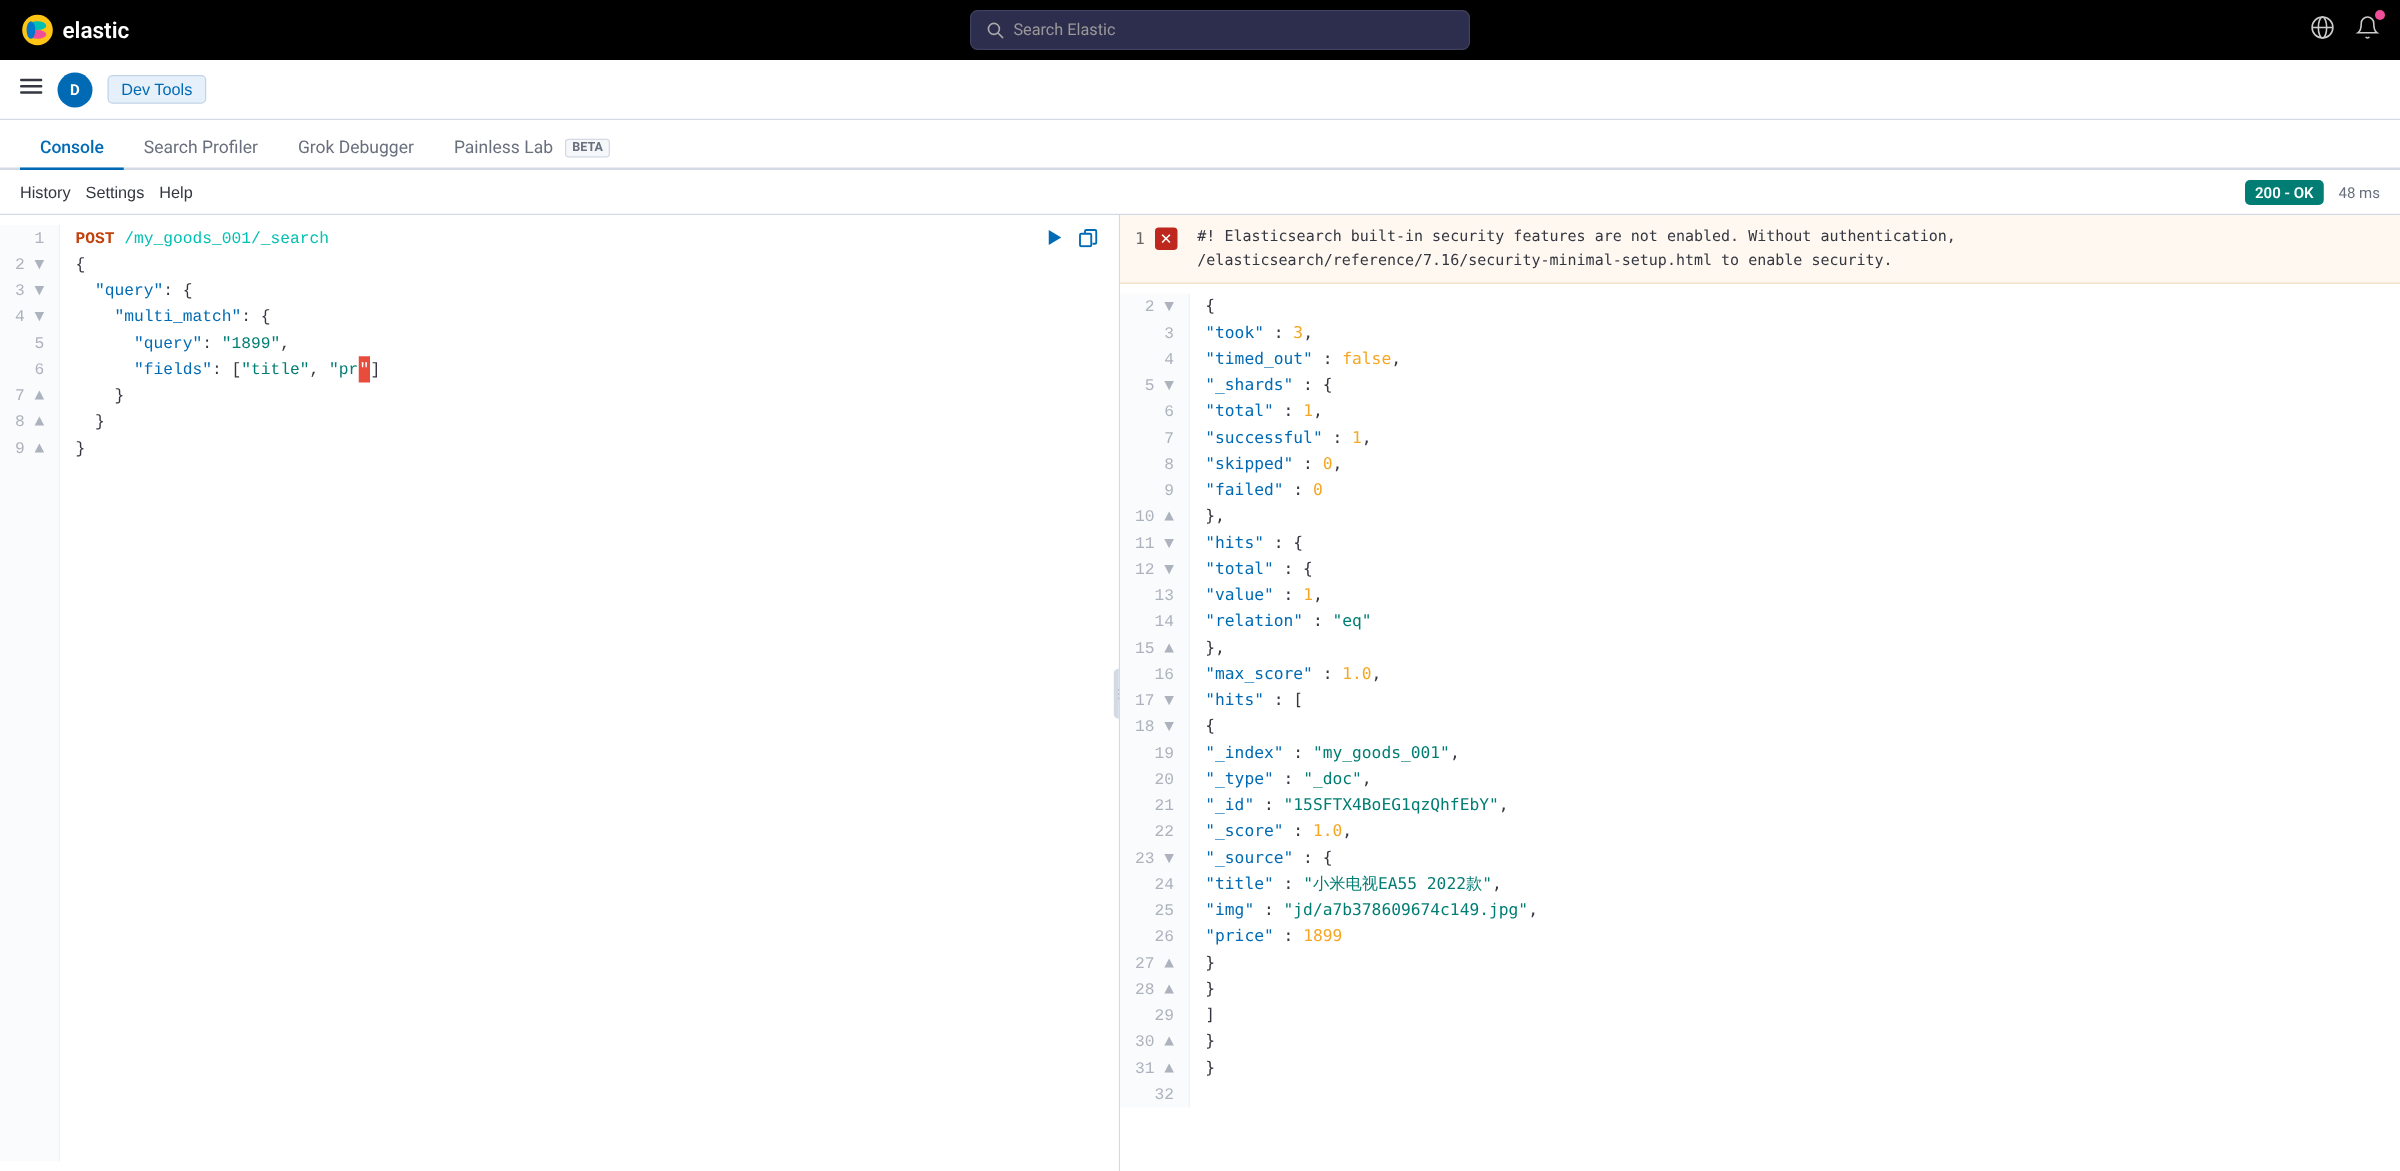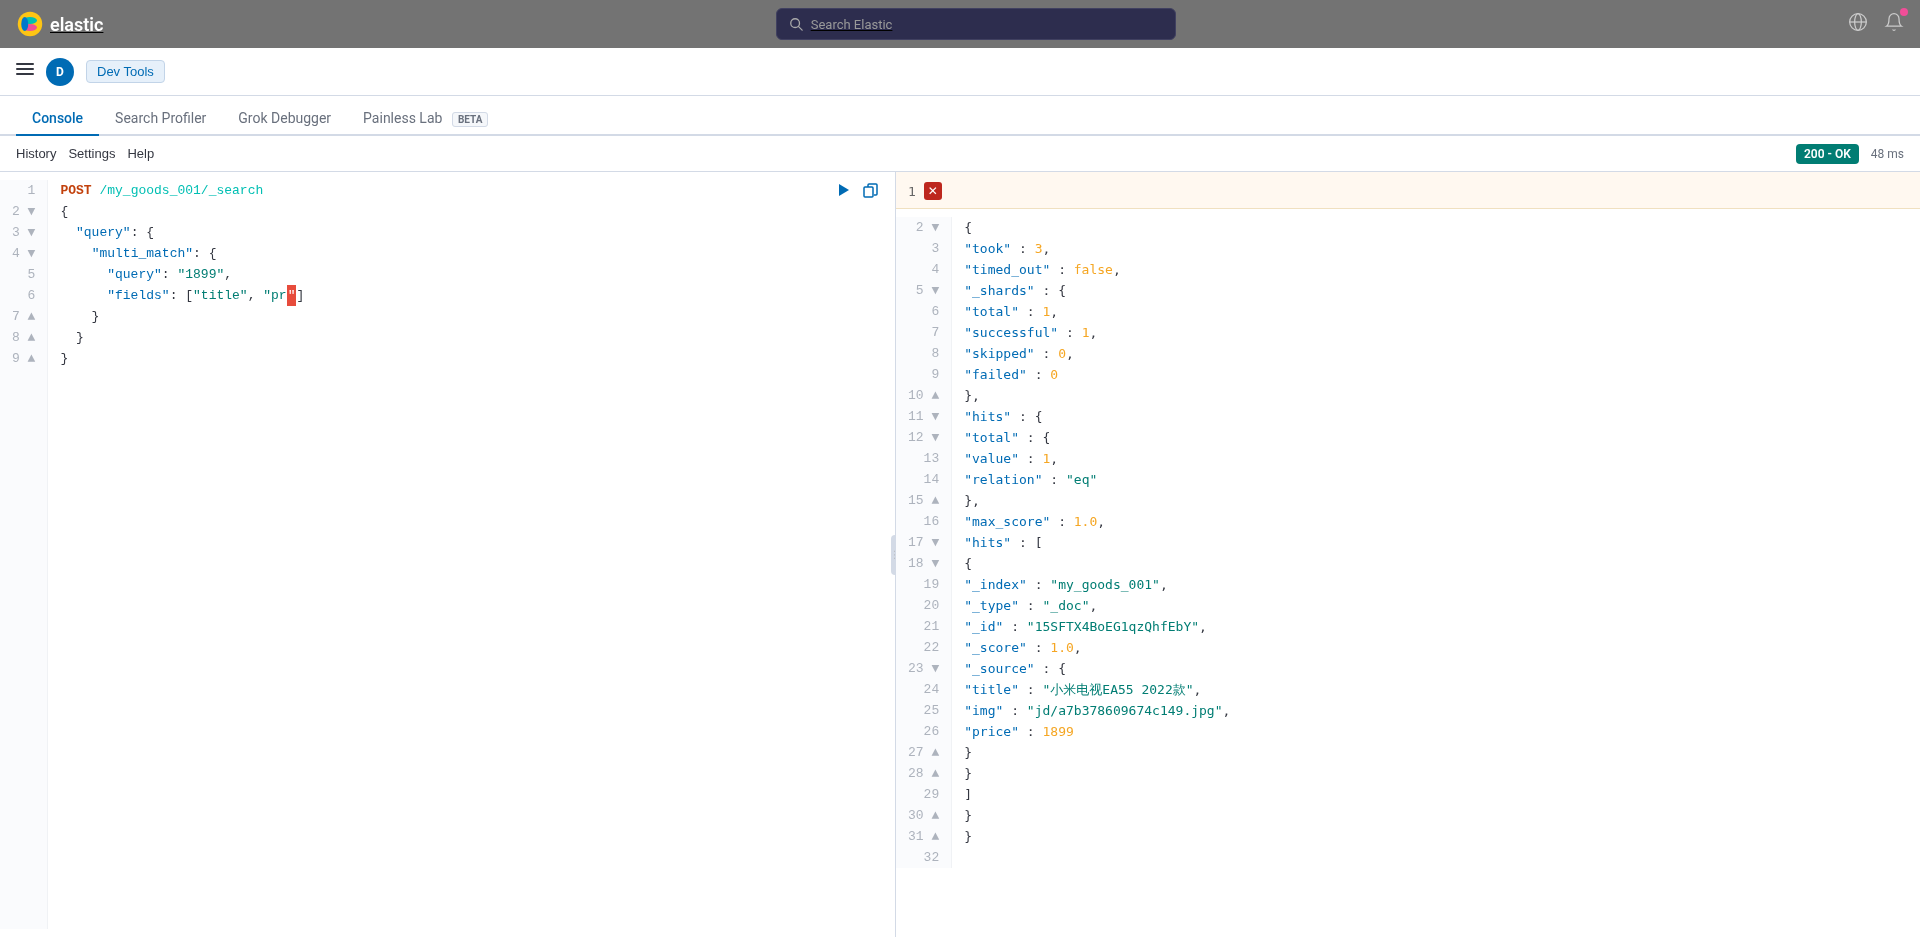--- a/index.html
+++ b/index.html
@@ -1,26 +1,25 @@
 <!DOCTYPE html>
 <html><head>
   <meta charset="utf-8">
   <style>
     * { margin: 0; padding: 0; box-sizing: border-box; }
     body { font-family: -apple-system, BlinkMacSystemFont, 'Segoe UI', Roboto, sans-serif; background: #f5f7fa; height: 937px; overflow: hidden; }
 
     
     .navbar {
-      background: #737373;
+      background: #000000;
       height: 48px;
       display: flex;
       align-items: center;
       padding: 0 16px;
       gap: 12px;
-      text-decoration: underline;
     }
     .elastic-logo {
       display: flex;
       align-items: center;
       gap: 6px;
       color: white;
       font-size: 18px;
       font-weight: 600;
     }
     .elastic-logo-icon {
@@ -452,20 +451,22 @@
   </div>
 
   <div class="right-panel">
 
     <div style="display:flex; padding: 8px 12px; background:#fff8f0; border-bottom:1px solid #f0e0c0; align-items:flex-start; gap:8px;">
       <div style="display:flex;align-items:center;gap:8px;flex-shrink:0;margin-top:2px;">
         <span style="font-family:monospace;font-size:13px;color:#666;">1</span>
         <button class="close-warning-btn">✕</button>
       </div>
       <div style="font-family:monospace;font-size:12px;color:#343741;line-height:1.6;">
+        <div>#! Elasticsearch built-in security features are not enabled. Without authentication,</div>
+        <div>    /elasticsearch/reference/7.16/security-minimal-setup.html to enable security.</div>
       </div>
     </div>
 
     <div class="response-code">
       <div class="response-line-numbers">
         <span style="display:block;height:21px;line-height:21px;">2 ▼</span>
         <span style="display:block;height:21px;line-height:21px;">3</span>
         <span style="display:block;height:21px;line-height:21px;">4</span>
         <span style="display:block;height:21px;line-height:21px;">5 ▼</span>
         <span style="display:block;height:21px;line-height:21px;">6</span>

